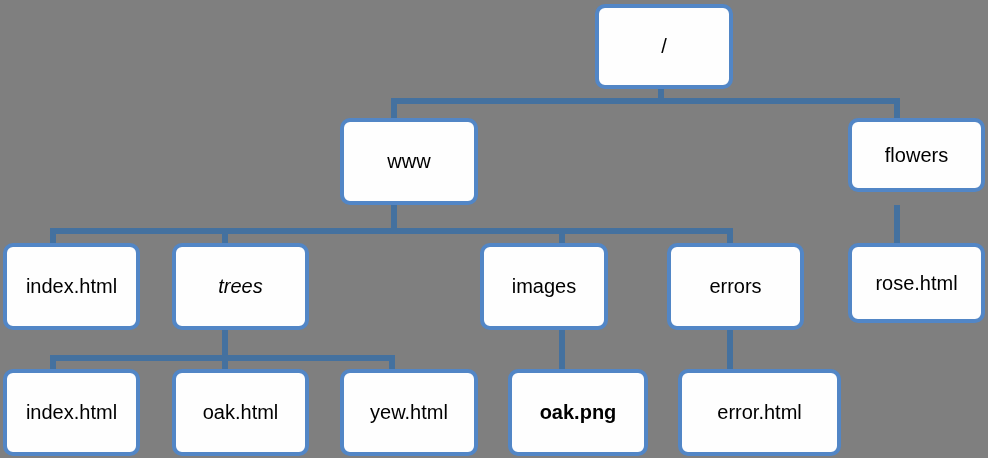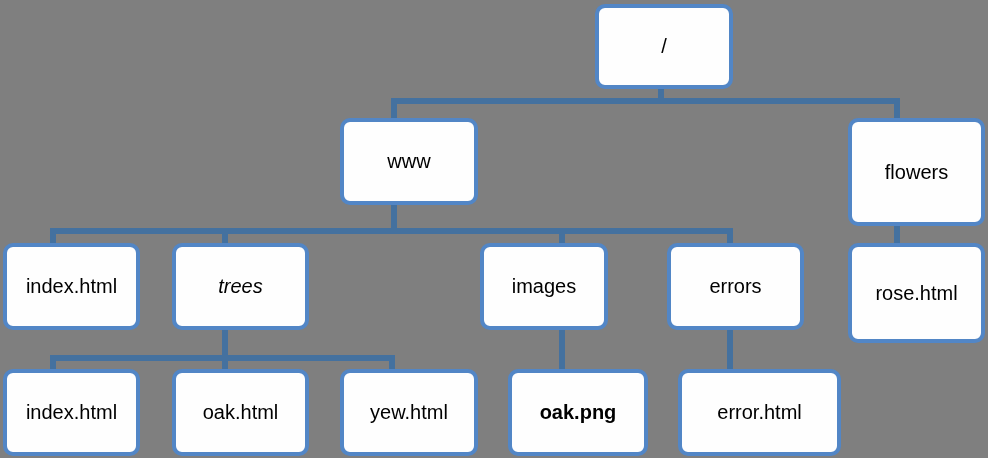--- a/index.html
+++ b/index.html
@@ -64,37 +64,37 @@
   <div class="conn v" style="left:559px; top:330px; height:39px;"></div>
   <div class="conn v" style="left:727px; top:330px; height:39px;"></div>
 
   <div class="node" style="left:595px; top:4px;   width:138px; height:85px;">
     <span class="node-label">/</span>
   </div>
 
   <div class="node" style="left:340px; top:118px; width:138px; height:87px;">
     <span class="node-label">www</span>
   </div>
-  <div class="node" style="left:848px; top:118px; width:137px; height:108px;">
+  <div class="node" style="left:848px; top:118px; width:137px; height:74px;">
     <span class="node-label">flowers</span>
   </div>
 
   <div class="node" style="left:3px;   top:243px; width:137px; height:87px;">
     <span class="node-label">index.html</span>
   </div>
   <div class="node" style="left:172px; top:243px; width:137px; height:87px;font-style:italic;">
     <span class="node-label">trees</span>
   </div>
   <div class="node" style="left:480px; top:243px; width:128px; height:87px;">
     <span class="node-label">images</span>
   </div>
   <div class="node" style="left:667px; top:243px; width:137px; height:87px;">
     <span class="node-label">errors</span>
   </div>
-  <div class="node" style="left:848px; top:243px; width:137px; height:100px;align-items:center;">
+  <div class="node" style="left:848px; top:243px; width:137px; height:80px;align-items:center;">
     <span class="node-label">rose.html</span>
   </div>
 
   <div class="node" style="left:3px;   top:369px; width:137px; height:87px;">
     <span class="node-label">index.html</span>
   </div>
   <div class="node" style="left:172px; top:369px; width:137px; height:87px;align-items:center;">
     <span class="node-label">oak.html</span>
   </div>
   <div class="node" style="left:340px; top:369px; width:138px; height:87px;">

